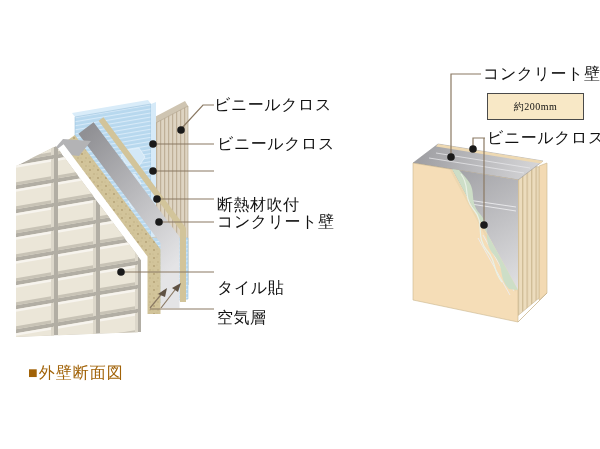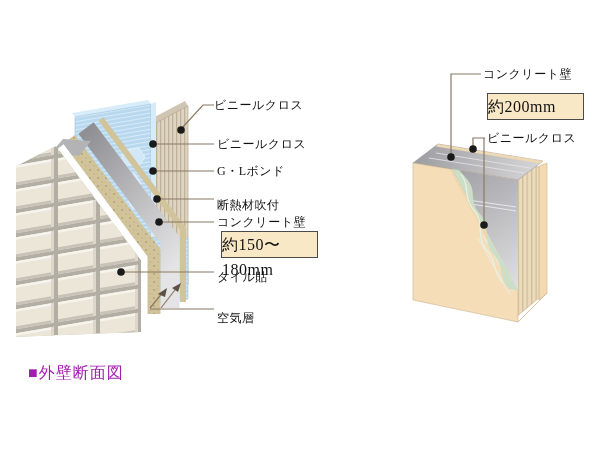--- a/index.html
+++ b/index.html
@@ -2,30 +2,30 @@
 <html><head>
 <meta charset="utf-8">
 <style>
   html,body{margin:0;padding:0;background:#ffffff;}
   #stage{
     position:relative;width:600px;height:449px;background:#ffffff;
     font-family:"Liberation Serif","DejaVu Serif",serif;overflow:hidden;
   }
   #art{position:absolute;left:0;top:0;width:600px;height:449px;}
   .lbl{
-    position:absolute;font-size:12px;line-height:18px;color:#111;
+    position:absolute;font-size:16px;line-height:18px;color:#111;
     white-space:nowrap;letter-spacing:0.5px;
   }
   .dimbox{
     position:absolute;width:95px;height:25px;background:#f8e8c6;
-    border:1px solid #4a4a4a;font-size:16px;line-height:25px;
-    text-align:left;color:#111;letter-spacing:0.5px;
+    border:1px solid #4a4a4a;font-size:10px;line-height:25px;
+    text-align:center;color:#111;letter-spacing:0.5px;
   }
   .caption{
-    position:absolute;font-size:16px;color:#a21caf;letter-spacing:1px;white-space:nowrap;
+    position:absolute;font-size:16px;color:#a16207;letter-spacing:1px;white-space:nowrap;
   }
 </style>
 </head>
 <body>
 
 <div id="stage">
 
   <svg id="art" viewBox="0 0 600 449">
     <defs>
       <pattern id="speck" patternUnits="userSpaceOnUse" width="8" height="8">
@@ -258,25 +258,23 @@
     </g>
     <g fill="#1a1a1a">
       <circle cx="451" cy="157" r="3.8"></circle>
       <circle cx="473" cy="149" r="3.8"></circle>
       <circle cx="484" cy="225" r="3.8"></circle>
     </g>
   </svg>
 
   <div class="lbl" style="left:214px;top:96px">ビニールクロス</div>
   <div class="lbl" style="left:217px;top:135px">ビニールクロス</div>
-  <div class="lbl" style="left:217px;top:162px">G・Lボンド</div>
   <div class="lbl" style="left:217px;top:196px">断熱材吹付</div>
   <div class="lbl" style="left:217px;top:213px">コンクリート壁</div>
-  <div class="dimbox" style="left:221px;top:231px">約150〜180mm</div>
-  <div class="lbl" style="left:217px;top:268px">タイル貼</div>
+  <div class="lbl" style="left:217px;top:279px">タイル貼</div>
   <div class="lbl" style="left:217px;top:309px">空気層</div>
 
   <div class="lbl" style="left:483px;top:65px">コンクリート壁</div>
   <div class="dimbox" style="left:487px;top:93px">約200mm</div>
   <div class="lbl" style="left:487px;top:129px">ビニールクロス</div>
 
   <div class="caption" style="left:28px;top:363px">■外壁断面図</div>
 </div>
 
 </body></html>

